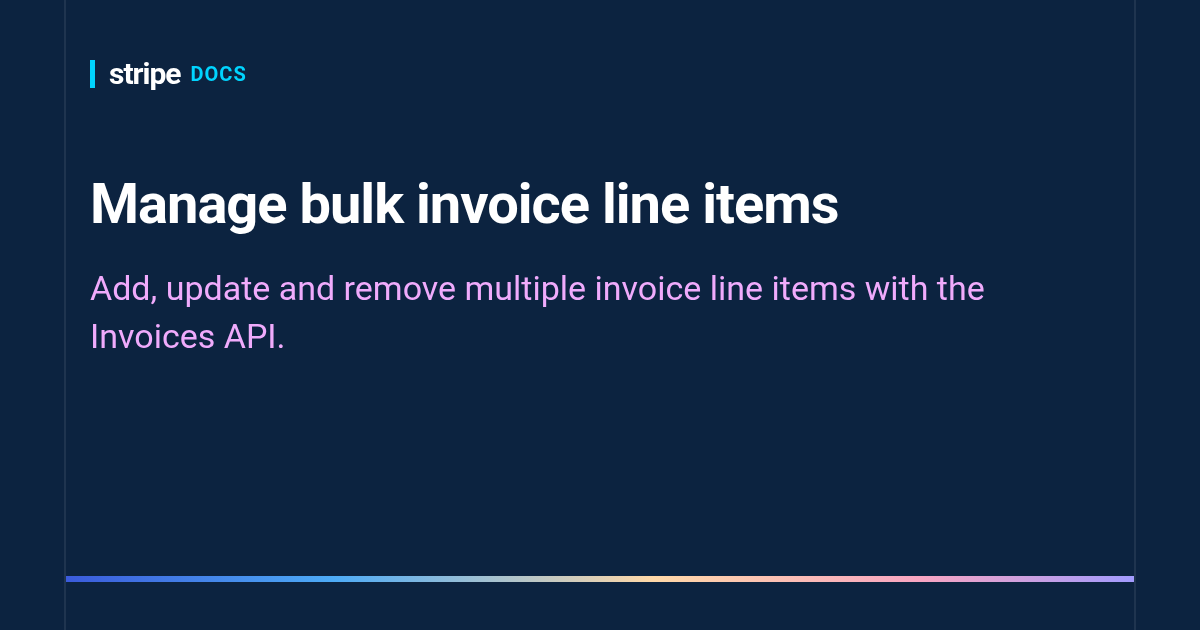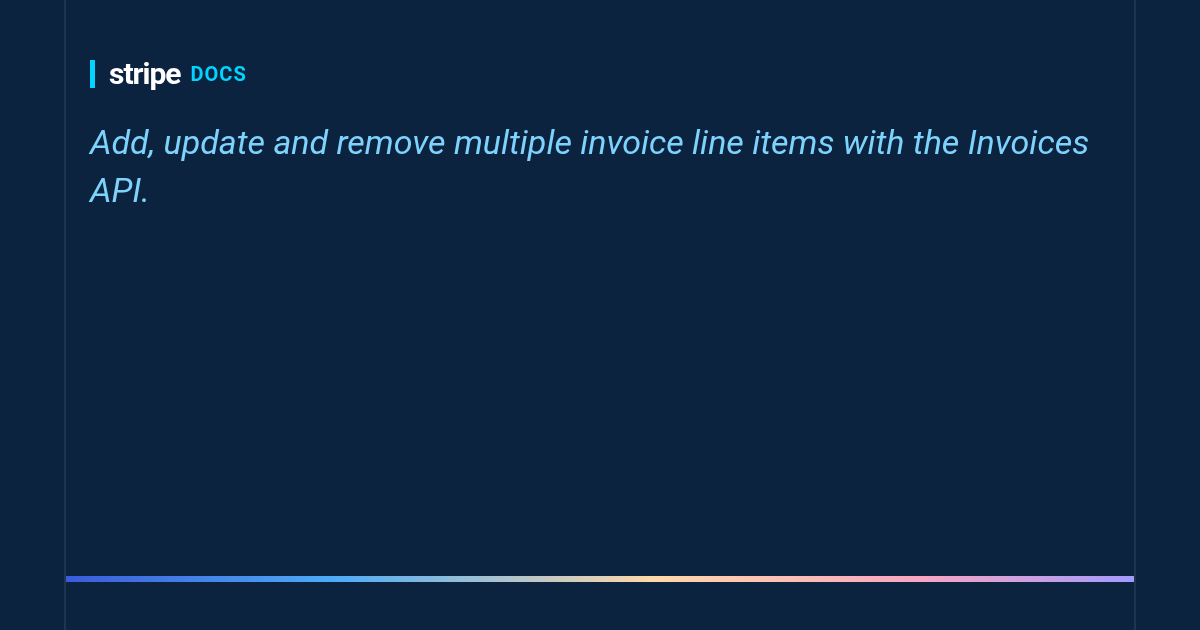--- a/index.html
+++ b/index.html
@@ -65,26 +65,25 @@
       display: inline-block;
     }
     .title {
       color: #ffffff;
       font-size: 56px;
       font-weight: 700;
       margin-top: 80px;
       letter-spacing: -1px;
     }
     .subtitle {
-      color: #7dd3fc;
+      color: #f0abfc;
       font-size: 34px;
       font-weight: 400;
       margin-top: 28px;
       line-height: 1.4;
-      font-style: italic;
     }
     .gradient-bar {
       position: absolute;
       left: 66px;
       right: 66px;
       bottom: 48px;
       height: 6px;
       background: linear-gradient(90deg, #3b5bdb 0%, #4dabf7 25%, #ffd8a8 55%, #f8a5c2 80%, #a29bfe 100%);
     }
   </style>
@@ -94,16 +93,17 @@
 <div class="frame-left"></div>
 <div class="frame-right"></div>
 
 <div class="content">
   <div class="header">
     <div class="accent-bar"></div>
     <span class="stripe-logo">stripe</span>
     <span class="docs-label">DOCS</span>
   </div>
 
+  <h1 class="title">Manage bulk invoice line items</h1>
   <p class="subtitle">Add, update and remove multiple invoice line items with the Invoices API.</p>
 </div>
 
 <div class="gradient-bar"></div>
 
 </body></html>

